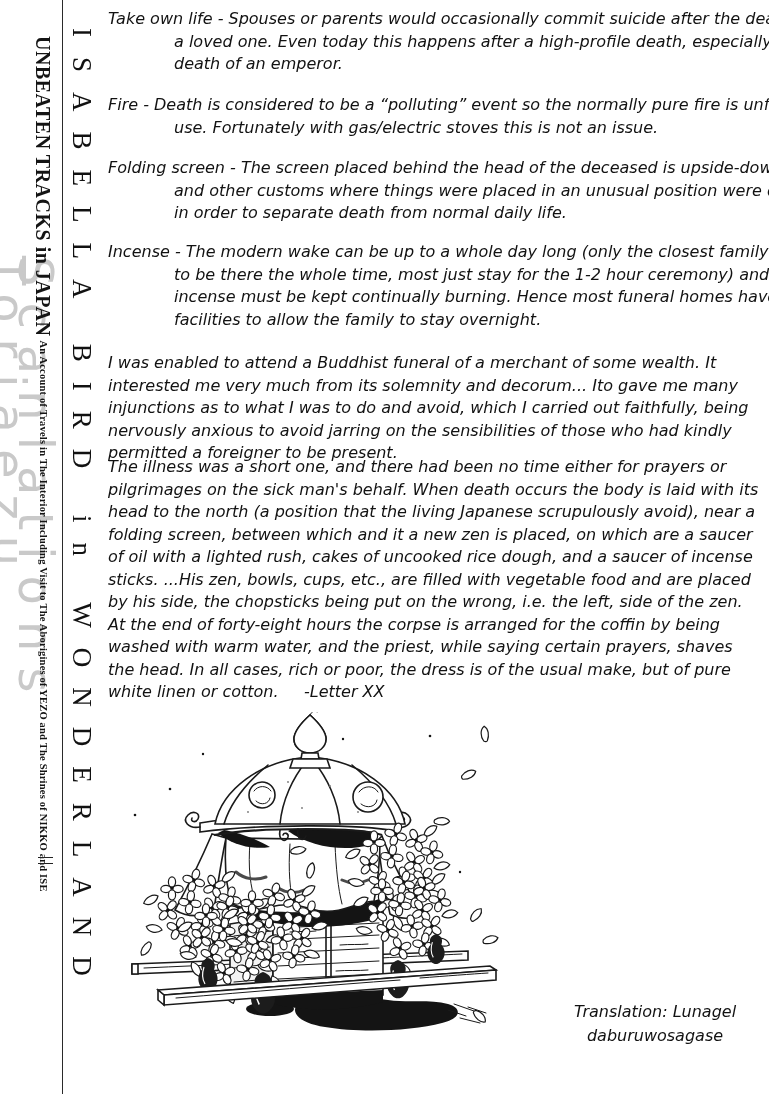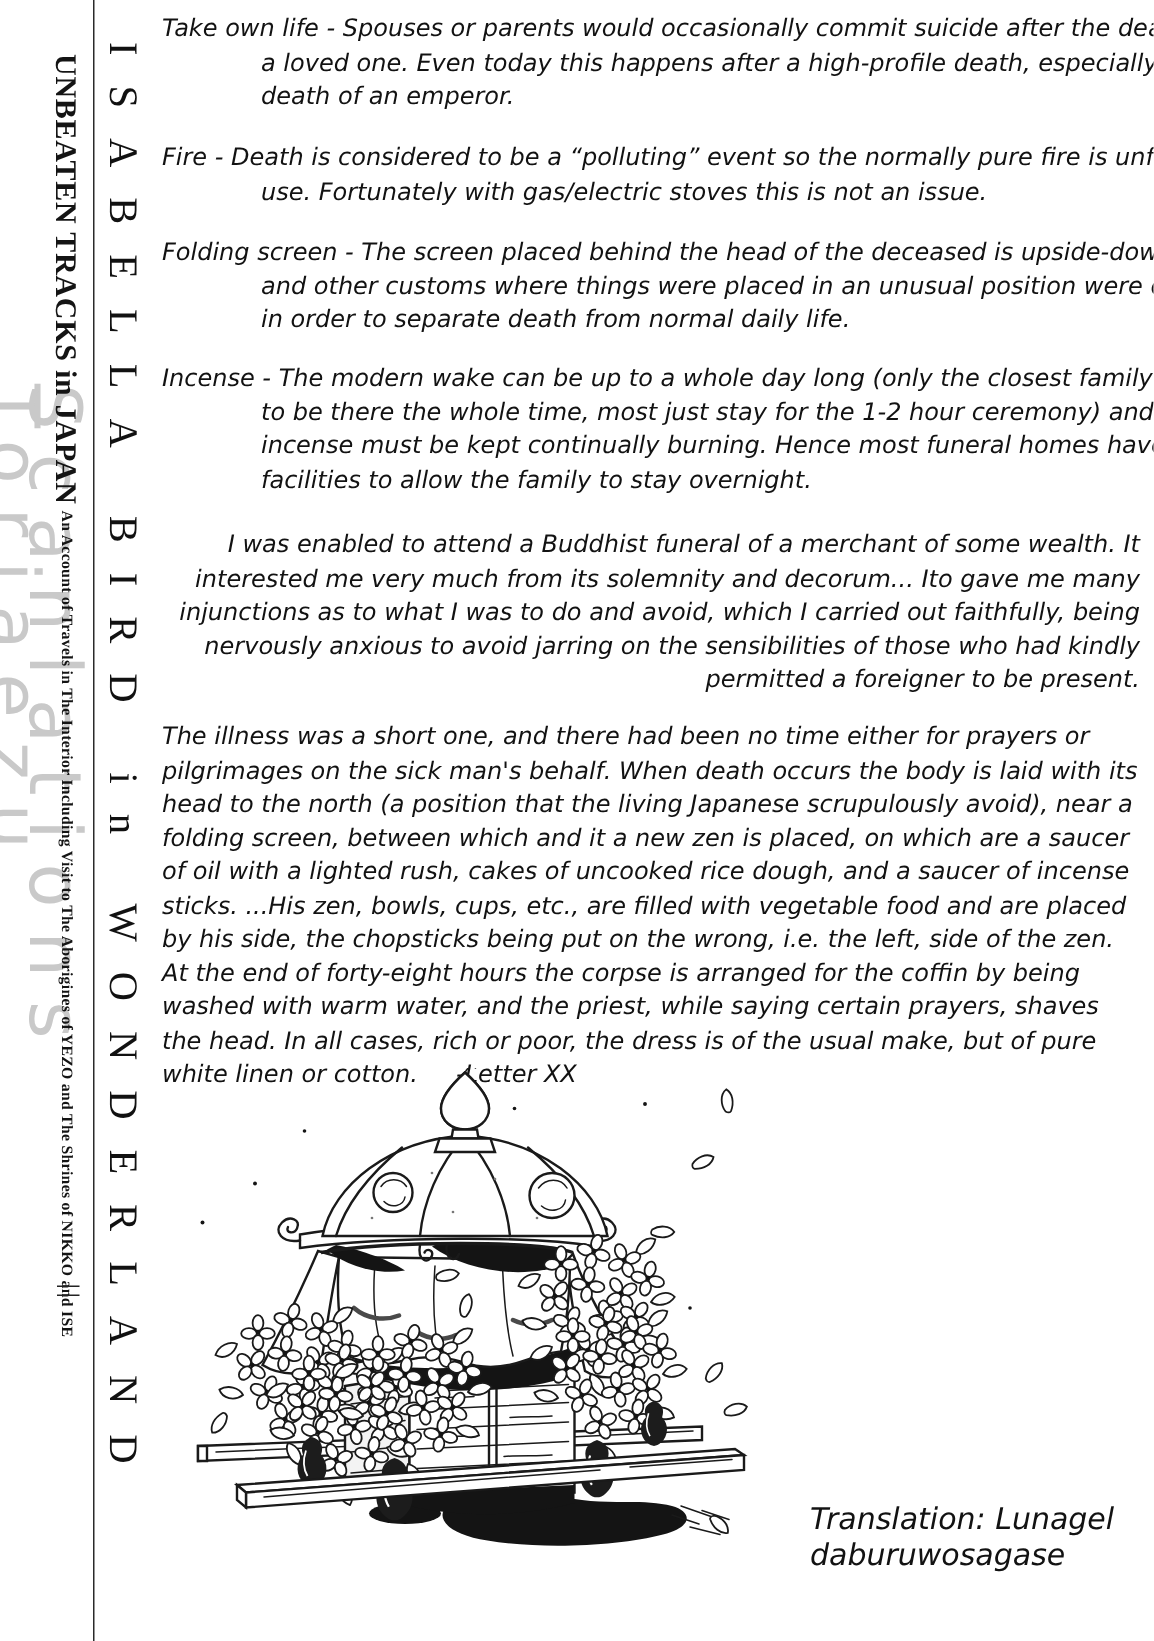--- a/index.html
+++ b/index.html
@@ -43,26 +43,26 @@
   }
   
   .body-text{
     position:absolute;left:108px;width:652px;
     font-family:"DejaVu Sans",sans-serif;
     font-style:italic;
     font-size:16px;line-height:22.5px;color:#121212;
   }
   .note{padding-left:66px;text-indent:-66px;}
   .n1{top:8px;}  .n2{top:94px;}  .n3{top:157px;}  .n4{top:241px;}
-  .p1{top:352px;text-align:right;}  .p2{top:480px;}
+  .p1{top:352px;}  .p2{top:456px;}
   .credits{
     position:absolute;left:540px;top:1000px;width:230px;
-    text-align:left;
+    text-align:center;
     font-family:"DejaVu Sans",sans-serif;font-style:italic;
-    font-size:20px;line-height:24px;color:#121212;
+    font-size:16px;line-height:24px;color:#121212;
   }
   
   .art{position:absolute;left:130px;top:712px;width:444px;height:336px;}
   .art svg{display:block;width:100%;height:100%;}
   .ln{fill:none;stroke:#1a1a1a;stroke-width:1.6;stroke-linecap:round;}
   .lnthin{fill:none;stroke:#1a1a1a;stroke-width:1;stroke-linecap:round;}
   .wh{fill:#ffffff;stroke:#1a1a1a;stroke-width:1.6;}
   .bk{fill:#141414;stroke:none;}
 </style>
 </head>

